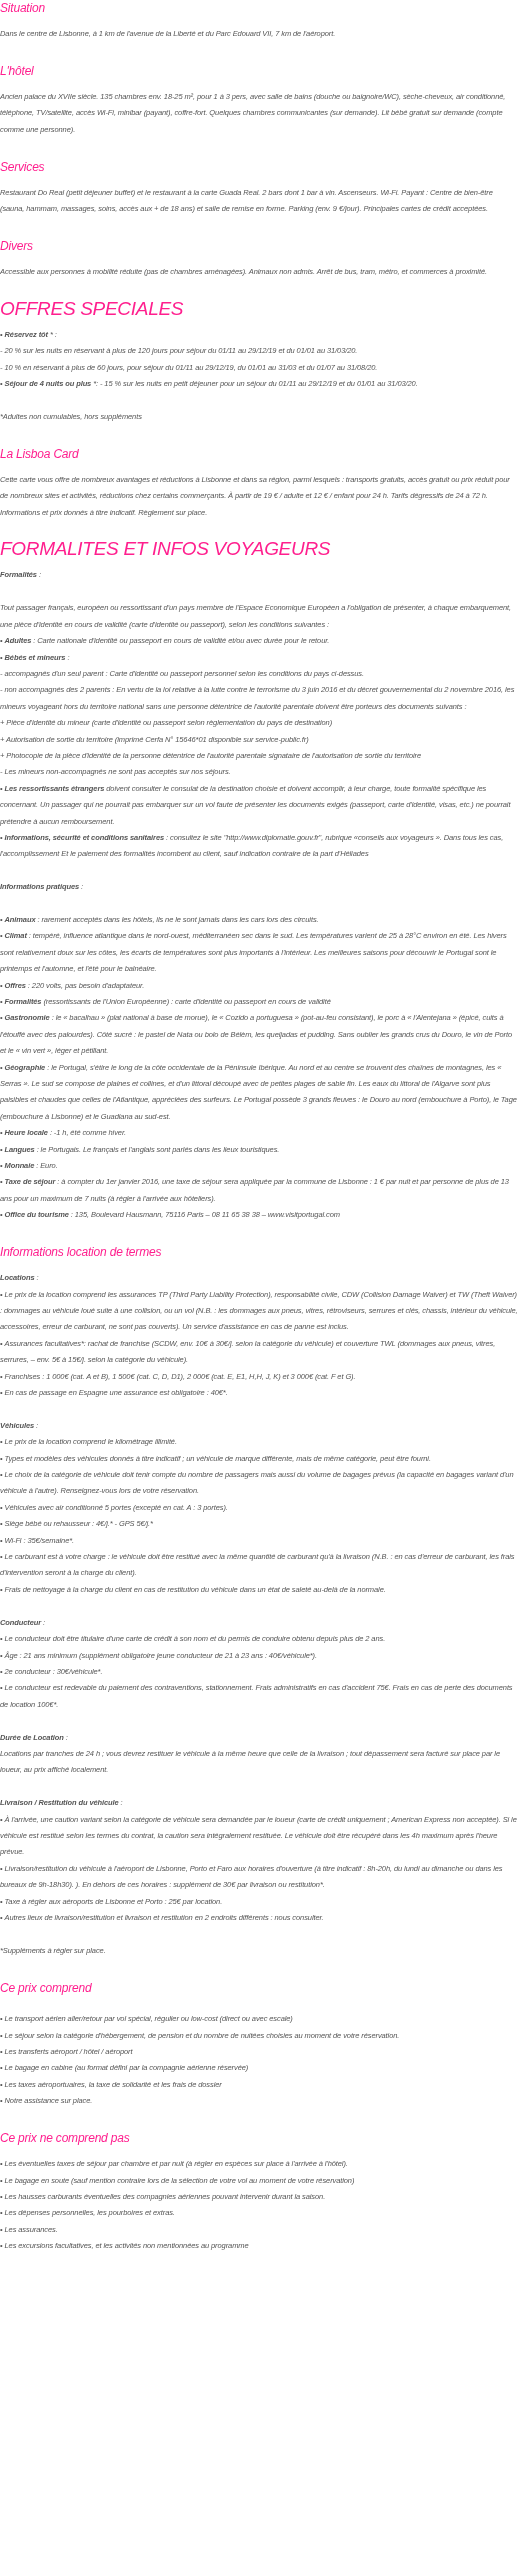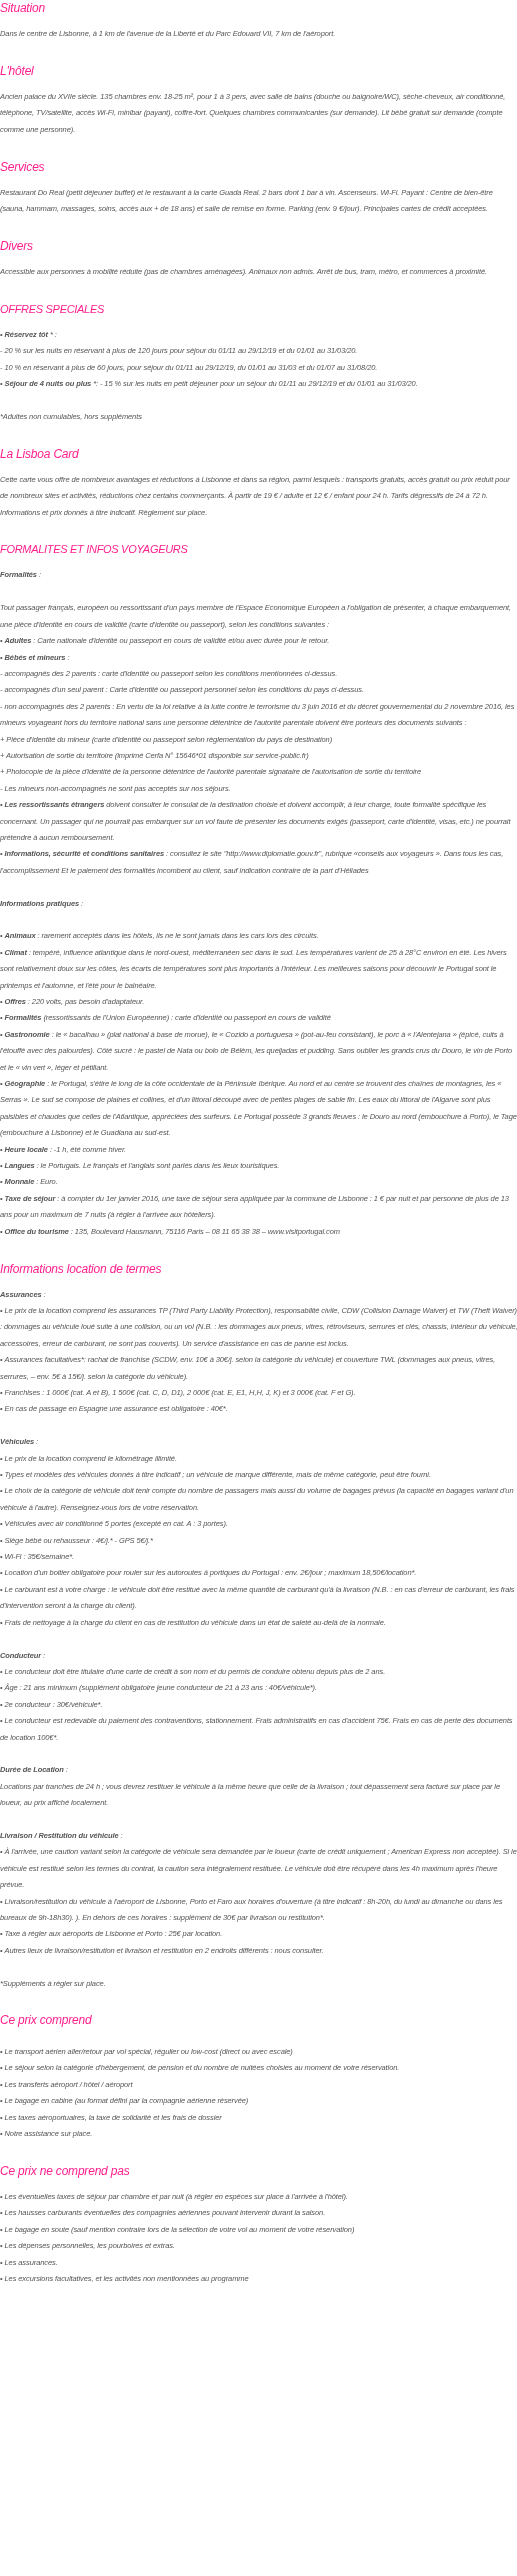--- a/index.html
+++ b/index.html
@@ -13,21 +13,21 @@
     h2 {
       font-family: "Liberation Sans", sans-serif;
       font-style: italic;
       font-weight: normal;
       color: #ff1f8e;
       font-size: 12px;
       line-height: 16.4px;
       margin: 0 0 9.6px 0;
       letter-spacing: -0.2px;
     }
-    h2.caps { font-size: 11px; letter-spacing: -0.3px; }
+    h2.caps { font-size: 19px; letter-spacing: -0.3px; }
     .section { margin-bottom: 20.5px; }
     p, .line {
       font-style: italic;
       font-size: 7.5px;
       line-height: 16.4px;
       margin: 0;
       letter-spacing: -0.1px;
     }
     .blank { height: 16.4px; }
     .lead { font-weight: bold; font-style: italic; color: #555; }
@@ -75,21 +75,20 @@
     <p>Cette carte vous offre de nombreux avantages et réductions à Lisbonne et dans sa région, parmi lesquels : transports gratuits, accès gratuit ou prix réduit pour de nombreux sites et activités, réductions chez certains commerçants. À partir de 19 € / adulte et 12 € / enfant pour 24 h. Tarifs dégressifs de 24 à 72 h. Informations et prix donnés à titre indicatif. Règlement sur place.</p>
   </section>
 
   <section class="section">
     <h2 class="caps">FORMALITES ET INFOS VOYAGEURS</h2>
     <p><span class="subhead">Formalités</span> :</p>
     <div class="blank"></div>
     <p>Tout passager français, européen ou ressortissant d'un pays membre de l'Espace Economique Européen a l'obligation de présenter, à chaque embarquement, une pièce d'identité en cours de validité (carte d'identité ou passeport), selon les conditions suivantes :</p>
     <p class="bullet"><span class="lead">Adultes</span><span> : Carte nationale d'identité ou passeport en cours de validité et/ou avec durée pour le retour.</span></p>
     <p class="bullet"><span class="lead">Bébés et mineurs</span> :</p>
-    <p>- accompagnés des 2 parents : carte d'identité ou passeport selon les conditions mentionnées ci-dessus.</p>
     <p>- accompagnés d'un seul parent : Carte d'identité ou passeport personnel selon les conditions du pays ci-dessus.</p>
     <p>- non accompagnés des 2 parents : En vertu de la loi relative à la lutte contre le terrorisme du 3 juin 2016 et du décret gouvernemental du 2 novembre 2016, les mineurs voyageant hors du territoire national sans une personne détentrice de l'autorité parentale doivent être porteurs des documents suivants :</p>
     <p>+ Pièce d'identité du mineur (carte d'identité ou passeport selon règlementation du pays de destination)</p>
     <p>+ Autorisation de sortie du territoire (imprimé Cerfa N° 15646*01 disponible sur service-public.fr)</p>
     <p>+ Photocopie de la pièce d'identité de la personne détentrice de l'autorité parentale signataire de l'autorisation de sortie du territoire</p>
     <p>- Les mineurs non-accompagnés ne sont pas acceptés sur nos séjours.</p>
     <p class="bullet"><span class="lead">Les ressortissants étrangers</span><span> doivent consulter le consulat de la destination choisie et doivent accomplir, à leur charge, toute formalité spécifique les concernant. Un passager qui ne pourrait pas embarquer sur un vol faute de présenter les documents exigés (passeport, carte d'identité, visas, etc.) ne pourrait prétendre à aucun remboursement.</span></p>
     <p class="bullet"><span class="lead">Informations, sécurité et conditions sanitaires</span><span> : consultez le site "http://www.diplomatie.gouv.fr", rubrique «conseils aux voyageurs ». Dans tous les cas, l'accomplissement Et le paiement des formalités incombent au client, sauf indication contraire de la part d'Héliades</span></p>
     <div class="blank"></div>
     <p><span class="subhead">Informations pratiques</span> :</p>
@@ -102,34 +101,33 @@
     <p class="bullet"><span class="lead">Géographie</span><span> : le Portugal, s'étire le long de la côte occidentale de la Péninsule Ibérique. Au nord et au centre se trouvent des chaînes de montagnes, les « Serras ». Le sud se compose de plaines et collines, et d'un littoral découpé avec de petites plages de sable fin. Les eaux du littoral de l'Algarve sont plus paisibles et chaudes que celles de l'Atlantique, appréciées des surfeurs. Le Portugal possède 3 grands fleuves : le Douro au nord (embouchure à Porto), le Tage (embouchure à Lisbonne) et le Guadiana au sud-est.</span></p>
     <p class="bullet"><span class="lead">Heure locale</span><span> : -1 h, été comme hiver.</span></p>
     <p class="bullet"><span class="lead">Langues</span><span> : le Portugais. Le français et l'anglais sont parlés dans les lieux touristiques.</span></p>
     <p class="bullet"><span class="lead">Monnaie</span><span> : Euro.</span></p>
     <p class="bullet"><span class="lead">Taxe de séjour</span><span> : à compter du 1er janvier 2016, une taxe de séjour sera appliquée par la commune de Lisbonne : 1 € par nuit et par personne de plus de 13 ans pour un maximum de 7 nuits (à régler à l'arrivée aux hôteliers).</span></p>
     <p class="bullet"><span class="lead">Office du tourisme</span><span> : 135, Boulevard Hausmann, 75116 Paris – 08 11 65 38 38 – www.visitportugal.com</span></p>
   </section>
 
   <section class="section">
     <h2>Informations location de termes</h2>
-    <p><span class="subhead">Assurances</span> :</p>
+    <p><span class="subhead">Locations</span> :</p>
     <p class="bullet">Le prix de la location comprend les assurances TP (Third Party Liability Protection), responsabilité civile, CDW (Collision Damage Waiver) et TW (Theft Waiver) : dommages au véhicule loué suite à une collision, ou un vol (N.B. : les dommages aux pneus, vitres, rétroviseurs, serrures et clés, chassis, intérieur du véhicule, accessoires, erreur de carburant, ne sont pas couverts). Un service d'assistance en cas de panne est inclus.</p>
     <p class="bullet">Assurances facultatives*: rachat de franchise (SCDW, env. 10€ à 30€/j. selon la catégorie du véhicule) et couverture TWL (dommages aux pneus, vitres, serrures, – env. 5€ à 15€/j. selon la catégorie du véhicule).</p>
     <p class="bullet">Franchises : 1 000€ (cat. A et B), 1 500€ (cat. C, D, D1), 2 000€ (cat. E, E1, H,H, J, K) et 3 000€ (cat. F et G).</p>
     <p class="bullet">En cas de passage en Espagne une assurance est obligatoire : 40€*.</p>
     <div class="blank"></div>
     <p><span class="subhead">Véhicules</span> :</p>
     <p class="bullet">Le prix de la location comprend le kilométrage illimité.</p>
     <p class="bullet">Types et modèles des véhicules donnés à titre indicatif ; un véhicule de marque différente, mais de même catégorie, peut être fourni.</p>
     <p class="bullet">Le choix de la catégorie de véhicule doit tenir compte du nombre de passagers mais aussi du volume de bagages prévus (la capacité en bagages variant d'un véhicule à l'autre). Renseignez-vous lors de votre réservation.</p>
     <p class="bullet">Véhicules avec air conditionné 5 portes (excepté en cat. A : 3 portes).</p>
     <p class="bullet">Siège bébé ou rehausseur : 4€/j.* - GPS 5€/j.*</p>
     <p class="bullet">Wi-Fi : 35€/semaine*.</p>
-    <p class="bullet">Location d'un boitier obligatoire pour rouler sur les autoroutes à portiques du Portugal : env. 2€/jour ; maximum 18,50€/location*.</p>
     <p class="bullet">Le carburant est à votre charge : le véhicule doit être restitué avec la même quantité de carburant qu'à la livraison (N.B. : en cas d'erreur de carburant, les frais d'intervention seront à la charge du client).</p>
     <p class="bullet">Frais de nettoyage à la charge du client en cas de restitution du véhicule dans un état de saleté au-delà de la normale.</p>
     <div class="blank"></div>
     <p><span class="subhead">Conducteur</span> :</p>
     <p class="bullet">Le conducteur doit être titulaire d'une carte de crédit à son nom et du permis de conduire obtenu depuis plus de 2 ans.</p>
     <p class="bullet">Âge : 21 ans minimum (supplément obligatoire jeune conducteur de 21 à 23 ans : 40€/véhicule*).</p>
     <p class="bullet">2e conducteur : 30€/véhicule*.</p>
     <p class="bullet">Le conducteur est redevable du paiement des contraventions, stationnement. Frais administratifs en cas d'accident 75€. Frais en cas de perte des documents de location 100€*.</p>
     <div class="blank"></div>
     <p><span class="subhead">Durée de Location</span> :</p>
@@ -151,21 +149,21 @@
     <p class="bullet">Le séjour selon la catégorie d'hébergement, de pension et du nombre de nuitées choisies au moment de votre réservation.</p>
     <p class="bullet">Les transferts aéroport / hôtel / aéroport</p>
     <p class="bullet">Le bagage en cabine (au format défini par la compagnie aérienne réservée)</p>
     <p class="bullet">Les taxes aéroportuaires, la taxe de solidarité et les frais de dossier</p>
     <p class="bullet">Notre assistance sur place.</p>
   </section>
 
   <section class="section">
     <h2>Ce prix ne comprend pas</h2>
     <p class="bullet">Les éventuelles taxes de séjour par chambre et par nuit (à régler en espèces sur place à l'arrivée à l'hôtel).</p>
+    <p class="bullet">Le bagage en soute (sauf mention contraire lors de la sélection de votre vol au moment de votre réservation)</p>
     <p class="bullet">Les hausses carburants éventuelles des compagnies aériennes pouvant intervenir durant la saison.</p>
-    <p class="bullet">Le bagage en soute (sauf mention contraire lors de la sélection de votre vol au moment de votre réservation)</p>
     <p class="bullet">Les dépenses personnelles, les pourboires et extras.</p>
     <p class="bullet">Les assurances.</p>
     <p class="bullet">Les excursions facultatives, et les activités non mentionnées au programme</p>
   </section>
 
 </div>
 
 
 </body></html>

